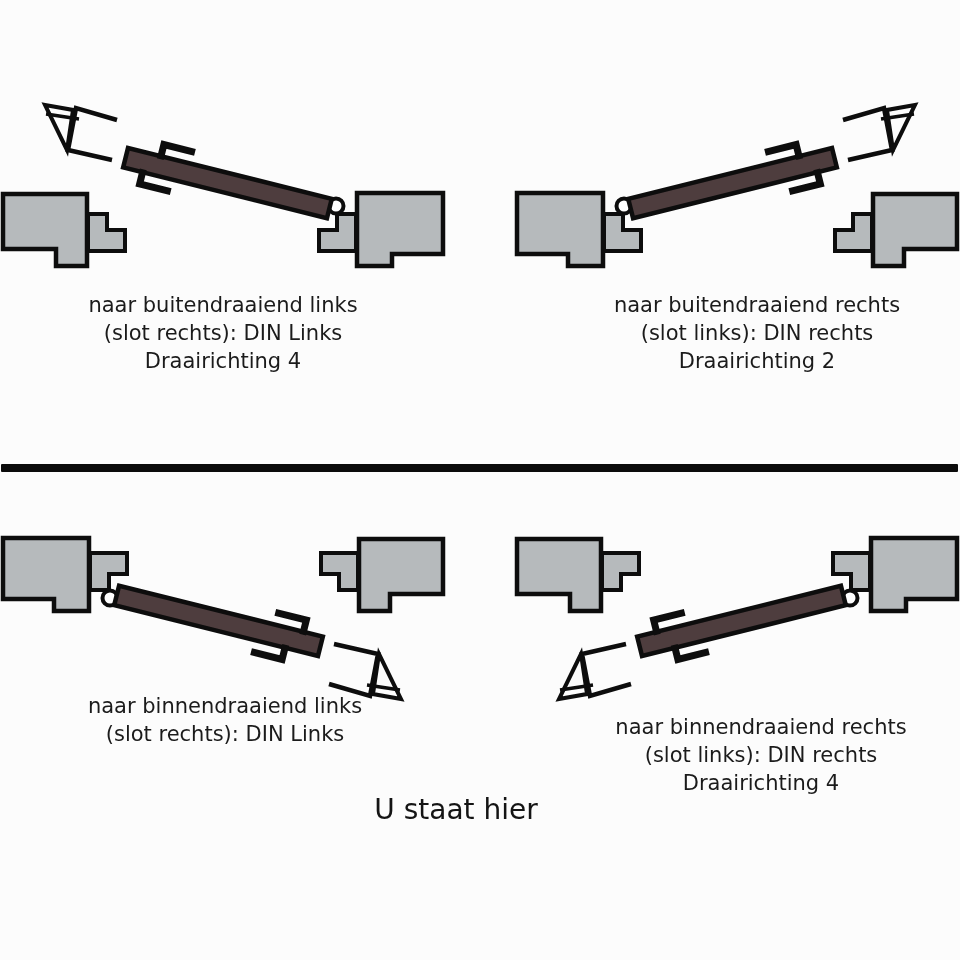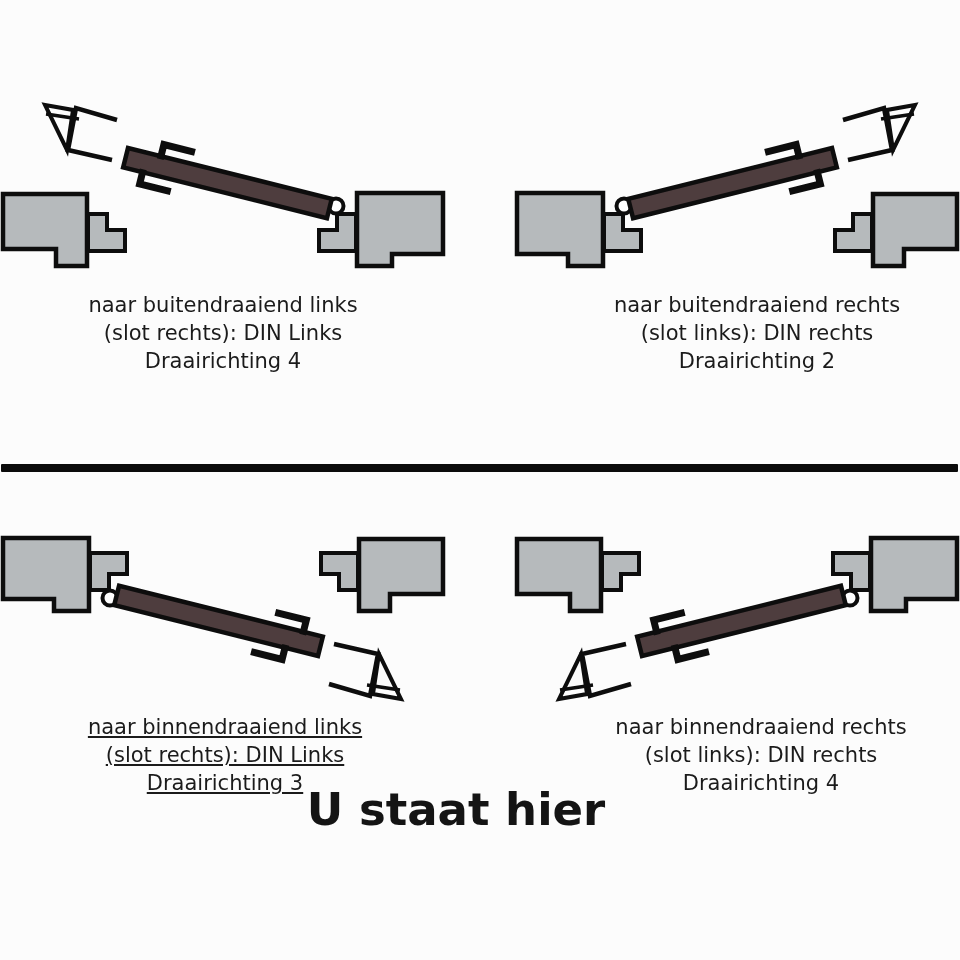--- a/index.html
+++ b/index.html
@@ -12,30 +12,30 @@
   .canvas{position:absolute;inset:0;width:960px;height:832px;}
   svg#diagram-svg{position:absolute;left:0;top:0;}
   .label{
     position:absolute;width:440px;text-align:center;
     font-size:21px;line-height:28px;font-weight:500;
     color:#1b1b1b;letter-spacing:0px;white-space:nowrap;
   }
   .label div{white-space:nowrap;}
   .q1{left:3px;top:291px;}
   .q2{left:537px;top:291px;}
-  .q3{left:5px;top:713px;text-decoration:underline;}
+  .q3{left:5px;top:692px;}
   .q4{left:541px;top:713px;}
   .divider{
     position:absolute;left:1px;top:464px;width:957px;height:8px;
     background:#0b0b0b;border-radius:1px;
   }
   .you-are-here{
     position:absolute;left:256px;top:790px;width:400px;
-    text-align:center;font-size:45px;line-height:40px;
-    color:#141414;font-weight:700;
+    text-align:center;font-size:28px;line-height:40px;
+    color:#141414;font-weight:400;
   }
 </style>
 </head>
 <body>
 
 <div class="canvas">
 
   <svg id="diagram-svg" width="960" height="960" viewBox="0 0 960 960">
       <g transform="translate(0,90)">
         <g>
@@ -123,21 +123,20 @@
 
   <div class="label q2">
     <div>naar buitendraaiend rechts</div>
     <div>(slot links): DIN rechts</div>
     <div>Draairichting 2</div>
   </div>
 
   <div class="label q3">
     <div>naar binnendraaiend links</div>
     <div>(slot rechts): DIN Links</div>
-    <div>Draairichting 3</div>
   </div>
 
   <div class="label q4">
     <div>naar binnendraaiend rechts</div>
     <div>(slot links): DIN rechts</div>
     <div>Draairichting 4</div>
   </div>
 
   <div class="divider"></div>
 

